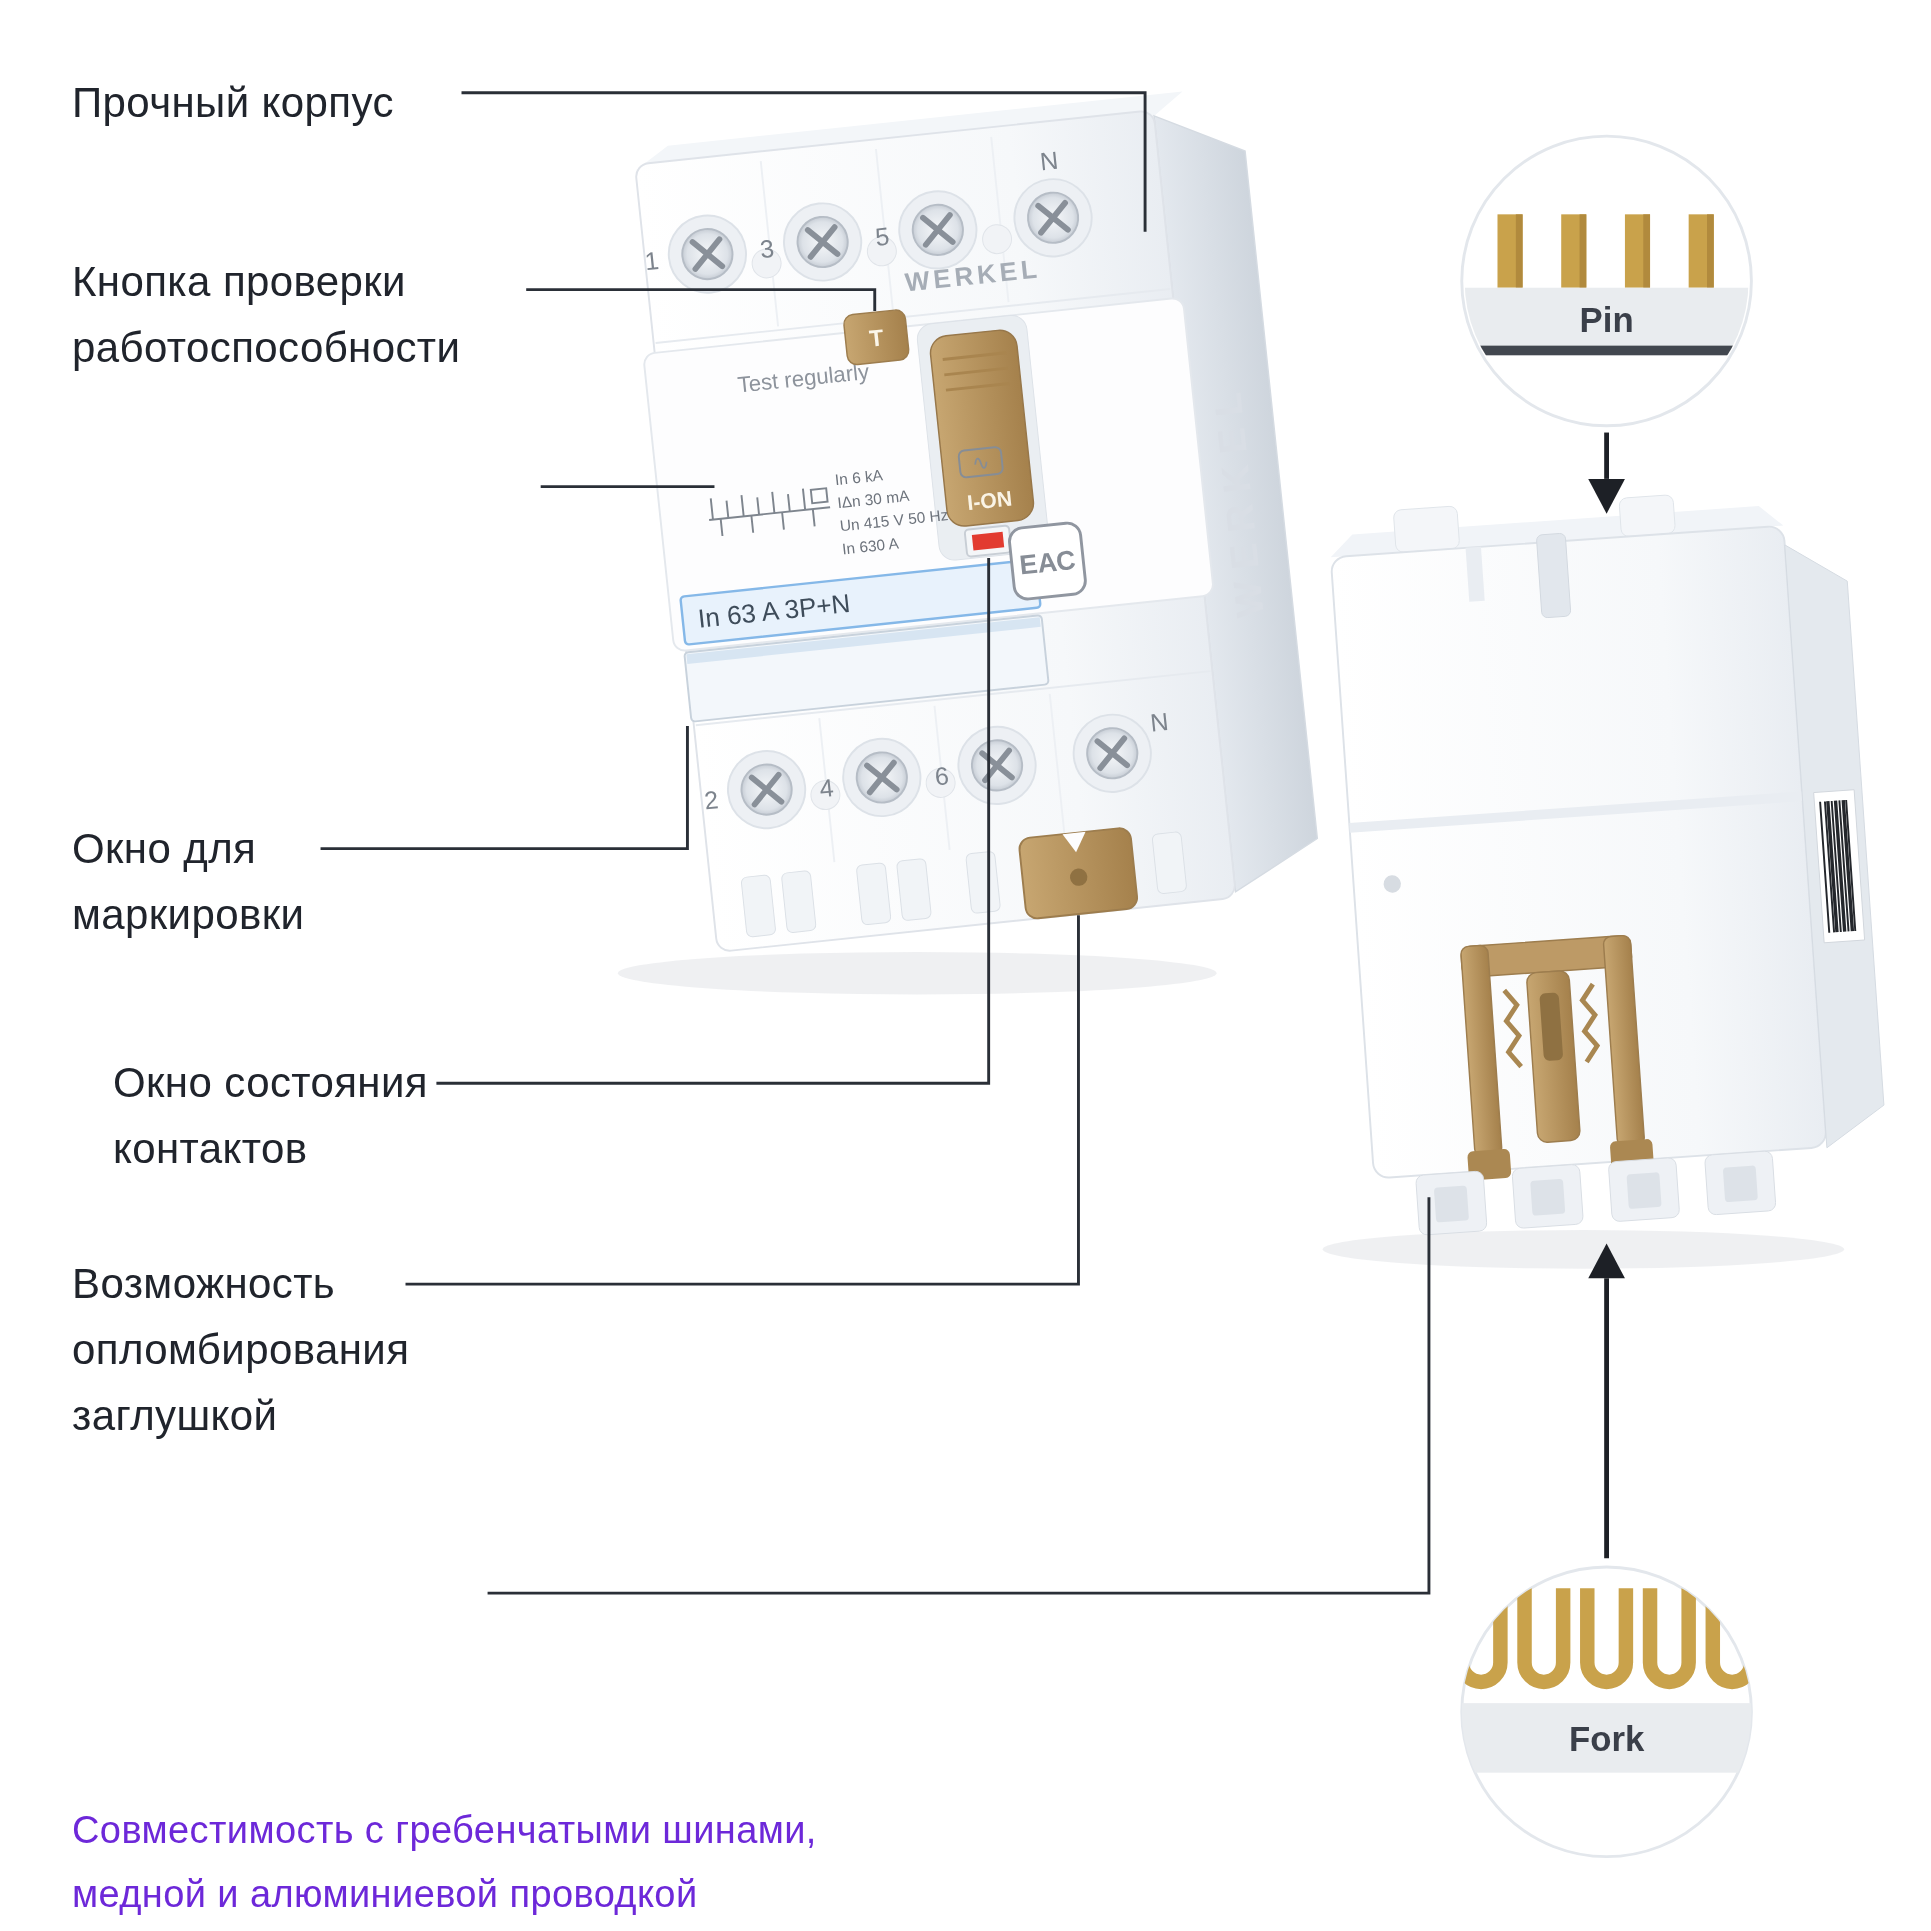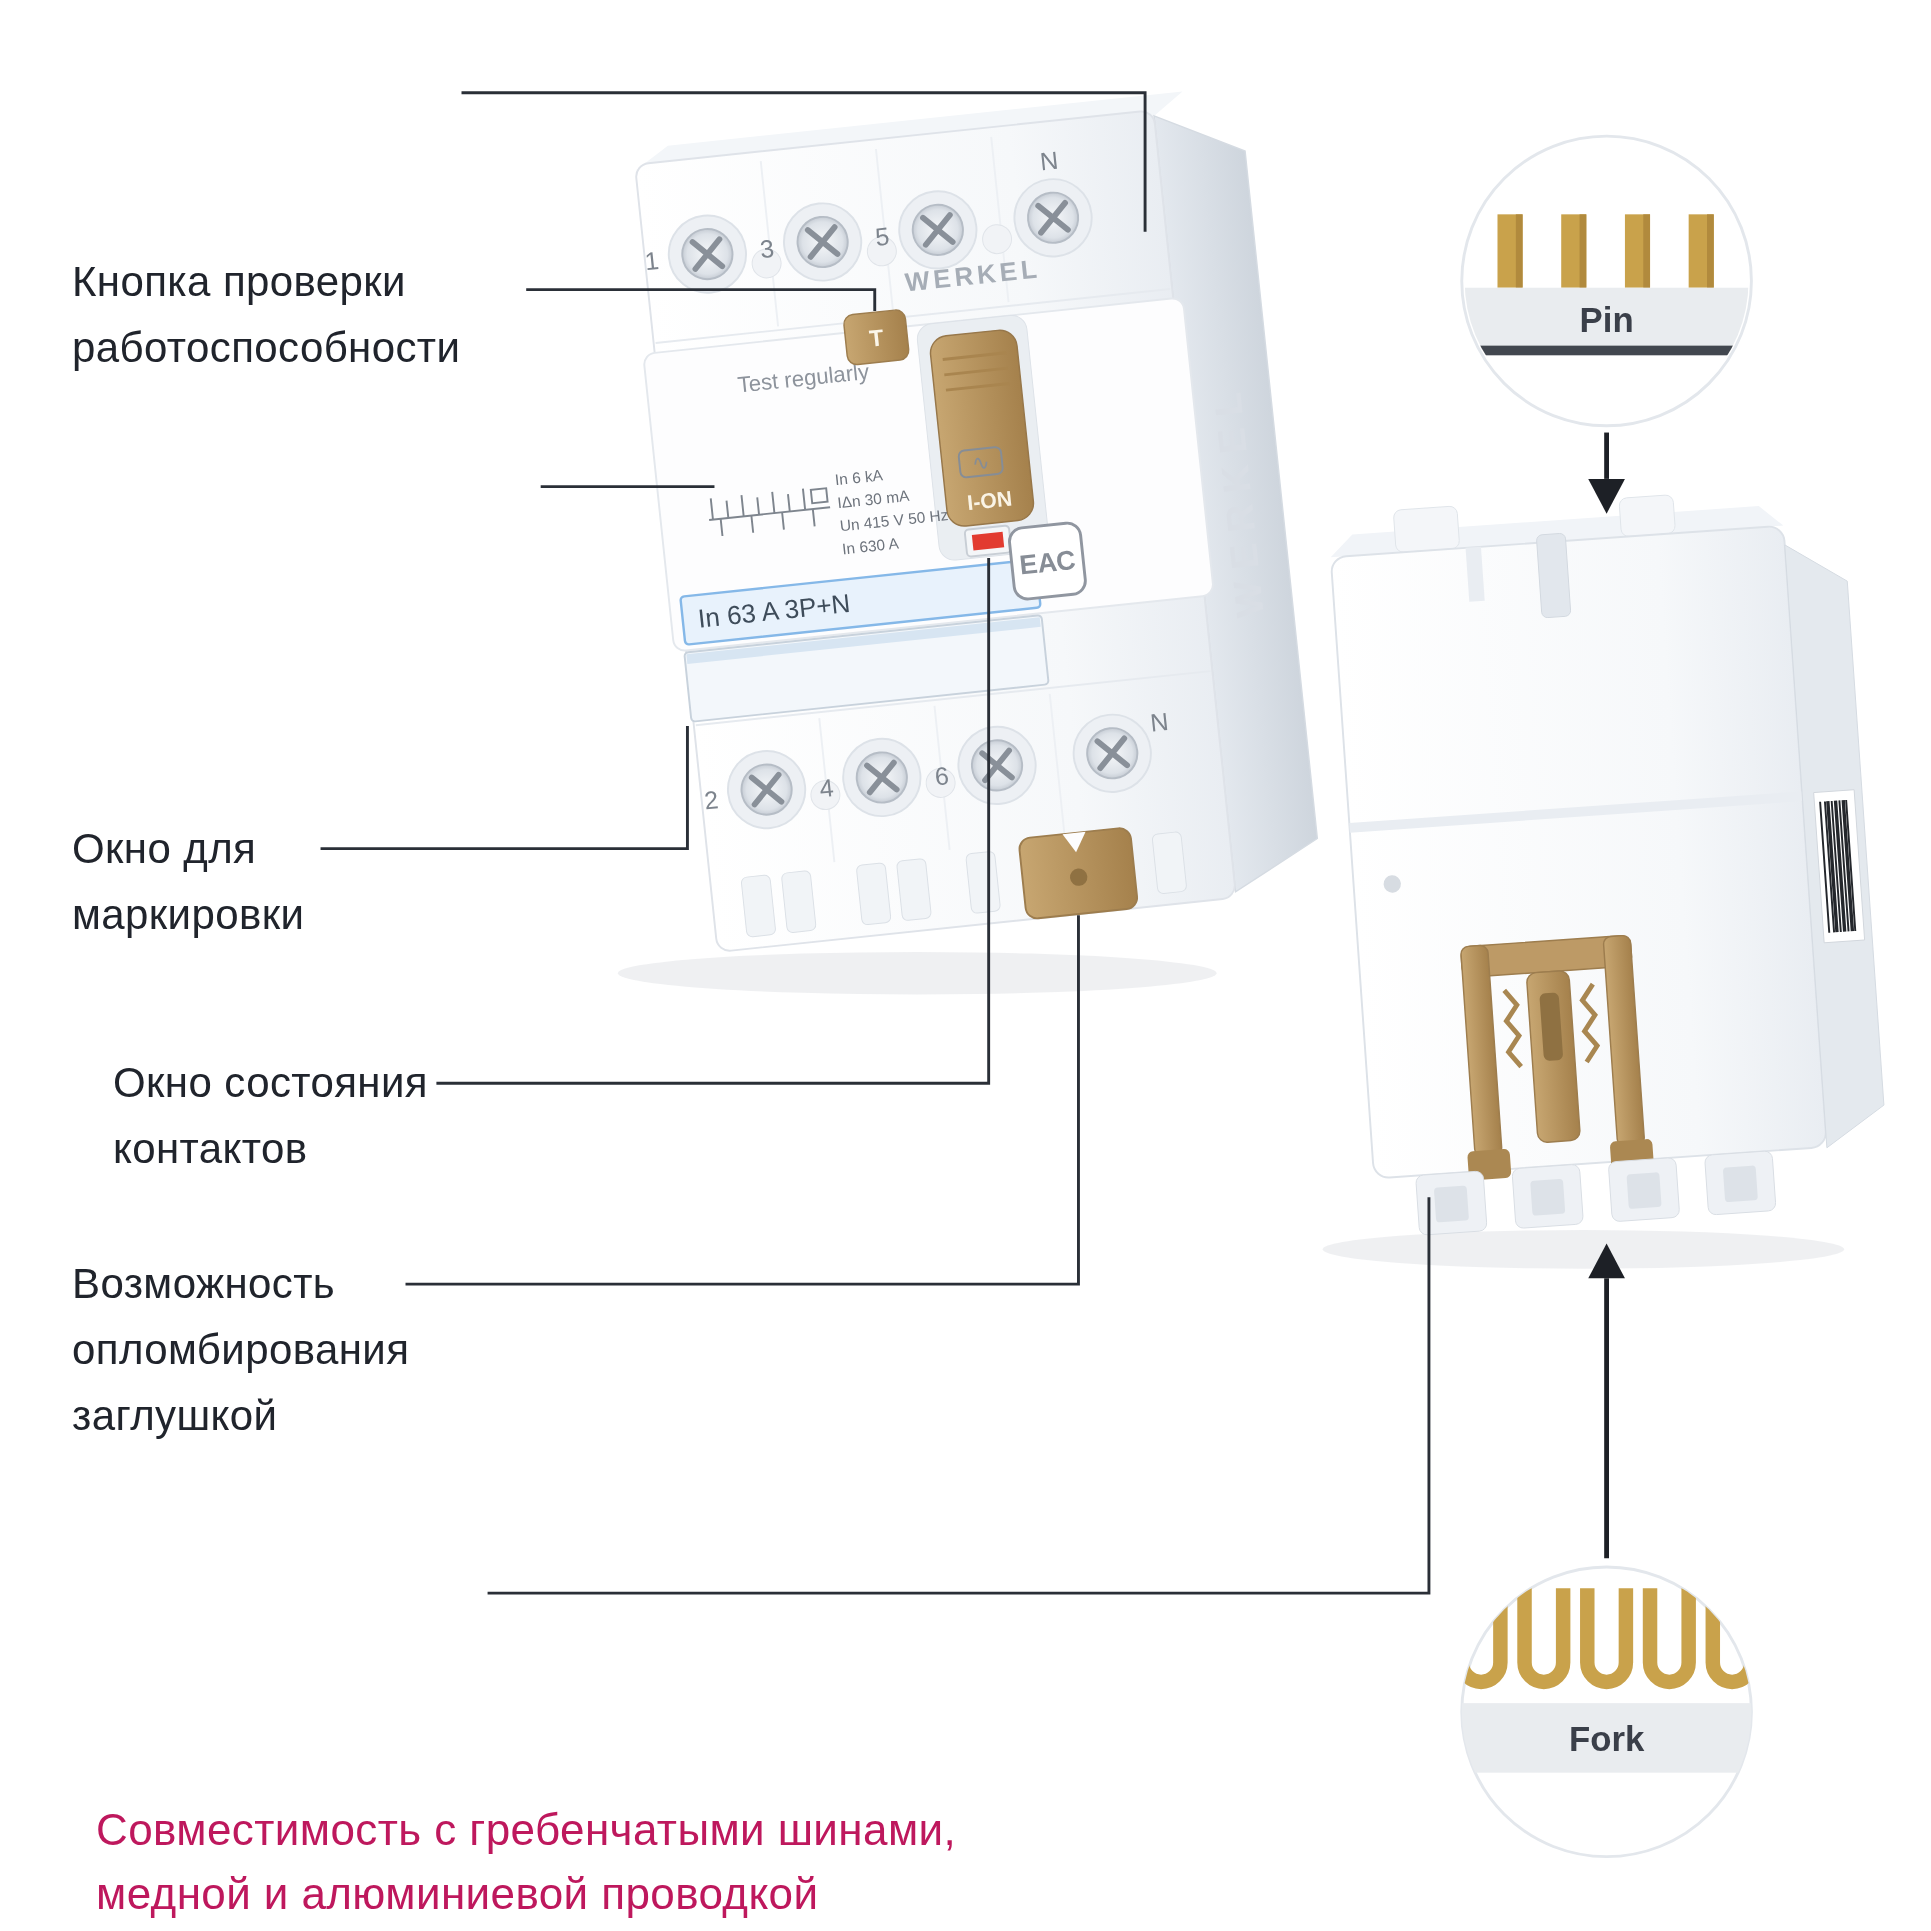--- a/index.html
+++ b/index.html
@@ -14,26 +14,25 @@
   .label{
     position:absolute;
     color:#20242c;
     font-size:42px;
     line-height:66px;
     letter-spacing:0.4px;
     white-space:pre-line;
   }
   .footer-note{
     position:absolute;
-    color:#be185d;
-    font-size:44px;
+    color:#6d28d9;
+    font-size:38px;
     line-height:64px;
     letter-spacing:0.4px;
     white-space:pre-line;
-    margin-left:24px;
   }
   svg text{font-family:"Liberation Sans","DejaVu Sans",sans-serif;}
 </style>
 </head>
 <body>
 
 <div class="page">
 
   <svg class="scene" viewBox="0 0 2000 2000">
     <defs>
@@ -248,20 +247,21 @@
         <rect x="1510" y="1764" width="308" height="72" fill="#e9ecef"></rect>
         <text x="1664" y="1814" text-anchor="middle" font-size="36" font-weight="bold" fill="#3a3f49">Fork</text>
       </g>
       <g>
         <polygon points="1664,1288 1645,1324 1683,1324" fill="#1d2026"></polygon>
         <path d="M1664 1324 V1614" stroke="#1d2026" stroke-width="5"></path>
       </g>
     </g>
   </svg>
 
+  <div class="label" style="left:72px; top:70px;">Прочный корпус</div>
   <div class="label" style="left:72px; top:249px;">Кнопка проверки
 работоспособности</div>
   <div class="label" style="left:72px; top:816px;">Окно для
 маркировки</div>
   <div class="label" style="left:72px; top:1050px;margin-left:41px;">Окно состояния
 контактов</div>
   <div class="label" style="left:72px; top:1251px;">Возможность
 опломбирования
 заглушкой</div>
 

